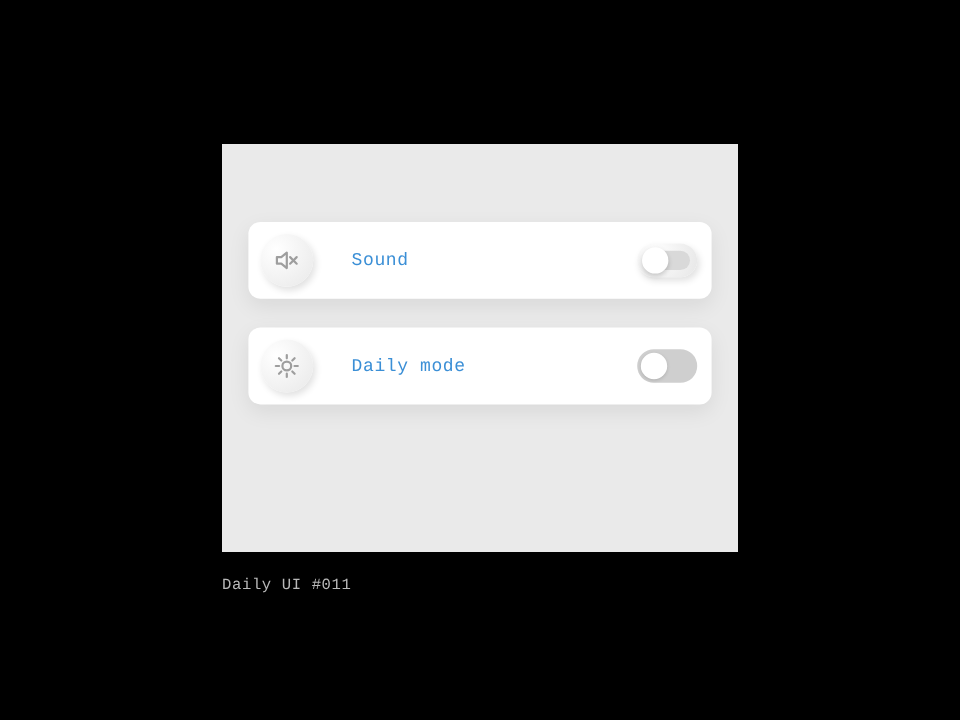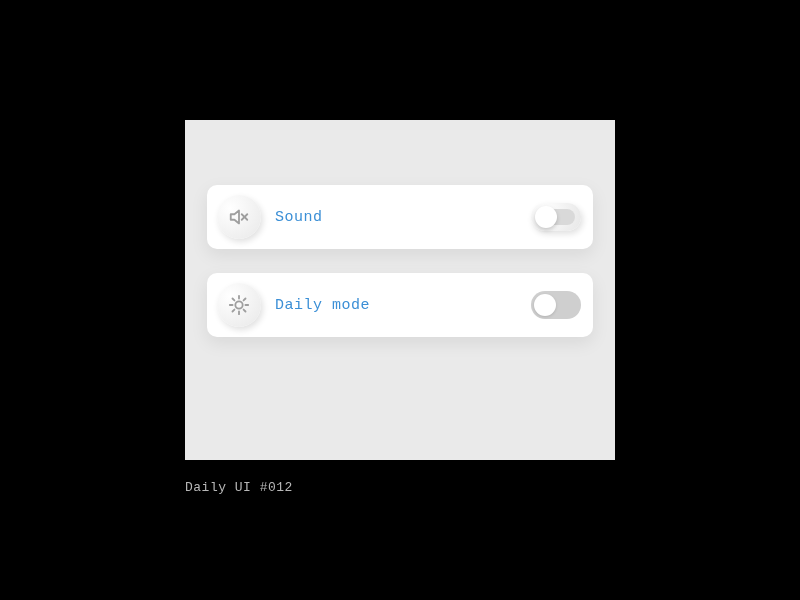--- a/index.html
+++ b/index.html
@@ -43,21 +43,21 @@
       display: flex;
       align-items: center;
       justify-content: center;
       flex-shrink: 0;
     }
     .icon-circle svg {
       width: 22px;
       height: 22px;
     }
     .setting-label {
-      margin-left: 14px;
+      margin-left: 32px;
       font-size: 15px;
       color: #3b8fd6;
       letter-spacing: 0.5px;
       flex-grow: 1;
     }
     .toggle {
       width: 50px;
       height: 28px;
       border-radius: 14px;
       position: relative;
@@ -144,13 +144,13 @@
       </svg>
     </div>
     <span class="setting-label">Daily mode</span>
     <div class="toggle toggle-flat">
       <div class="toggle-knob"></div>
     </div>
   </div>
 
 </div>
 
-<div class="caption">Daily UI #012</div>
+<div class="caption">Daily UI #011</div>
 
 </body></html>

